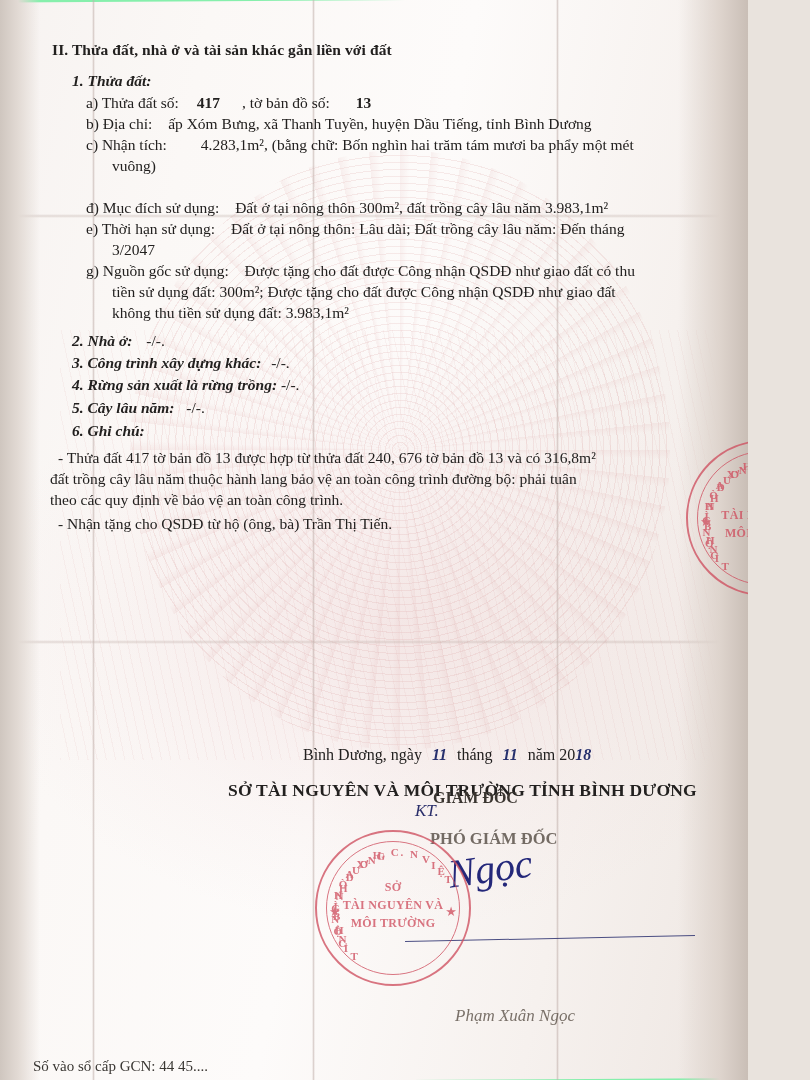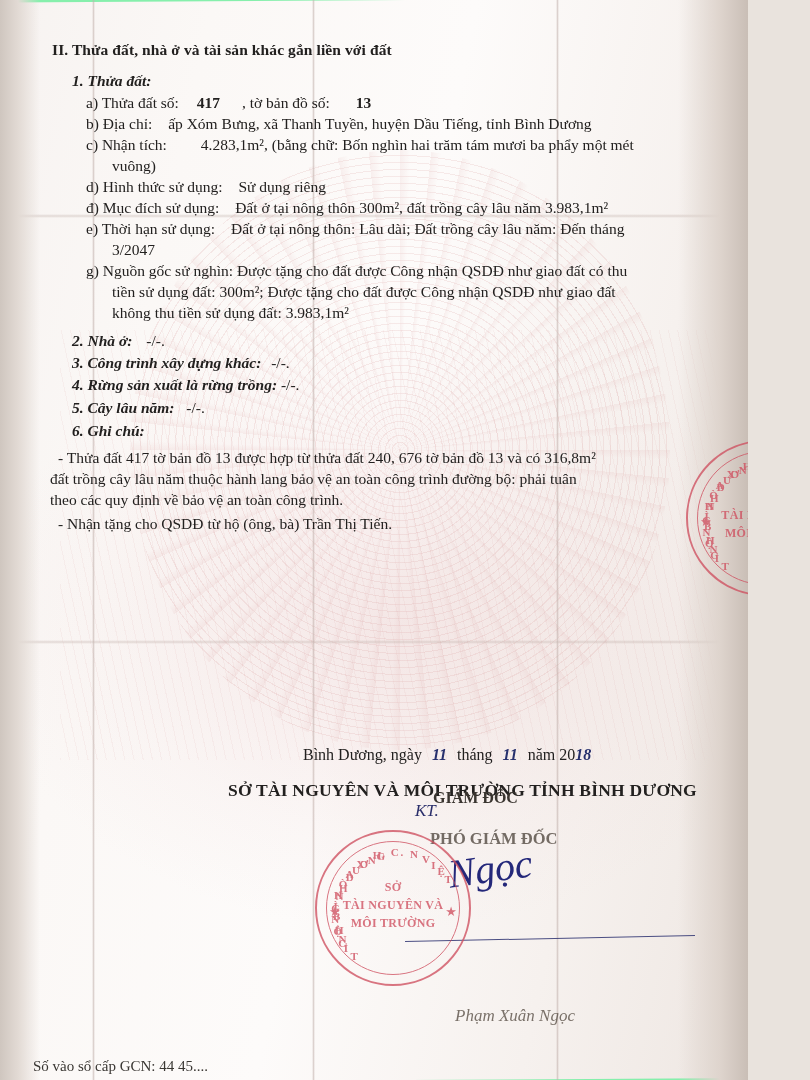--- a/index.html
+++ b/index.html
@@ -270,39 +270,35 @@
       <span>b) Địa chỉ:</span>
       <span style="margin-left:12px;">ấp Xóm Bưng, xã Thanh Tuyền, huyện Dầu Tiếng, tỉnh Bình Dương</span>
     </div>
 
     <div class="ln" style="left:86px; top:134px;">
       <span>c) Nhận tích:</span>
       <span style="margin-left:30px;">4.283,1m², (bằng chữ: Bốn nghìn hai trăm tám mươi ba phẩy một mét</span>
     </div>
     <div class="ln" style="left:112px; top:155px;">vuông)</div>
 
-    <div class="ln" style="left:86px; top:176px;">
-      <span>d) Hình thức sử dụng:</span>
-      <span style="margin-left:12px;">Sử dụng riêng</span>
-    </div>
 
     <div class="ln" style="left:86px; top:197px;">
       <span>đ) Mục đích sử dụng:</span>
       <span style="margin-left:12px;">Đất ở tại nông thôn 300m², đất trồng cây lâu năm 3.983,1m²</span>
     </div>
 
     <div class="ln" style="left:86px; top:218px;">
       <span>e) Thời hạn sử dụng:</span>
       <span style="margin-left:12px;">Đất ở tại nông thôn: Lâu dài; Đất trồng cây lâu năm: Đến tháng</span>
     </div>
     <div class="ln" style="left:112px; top:239px;">3/2047</div>
 
     <div class="ln" style="left:86px; top:260px;">
-      <span>g) Nguồn gốc sử nghìn:</span>
-      <span style="">Được tặng cho đất được Công nhận QSDĐ như giao đất có thu</span>
+      <span>g) Nguồn gốc sử dụng:</span>
+      <span style="margin-left:12px;">Được tặng cho đất được Công nhận QSDĐ như giao đất có thu</span>
     </div>
     <div class="ln" style="left:112px; top:281px;">tiền sử dụng đất: 300m²; Được tặng cho đất được Công nhận QSDĐ như giao đất</div>
     <div class="ln" style="left:112px; top:302px;">không thu tiền sử dụng đất: 3.983,1m²</div>
 
     <div class="ln" style="left:72px; top:330px;">
       <span class="ital-b">2. Nhà ở:</span>
       <span style="margin-left:10px;">-/-.</span>
     </div>
     <div class="ln" style="left:72px; top:352px;">
       <span class="ital-b">3. Công trình xây dựng khác:</span>

